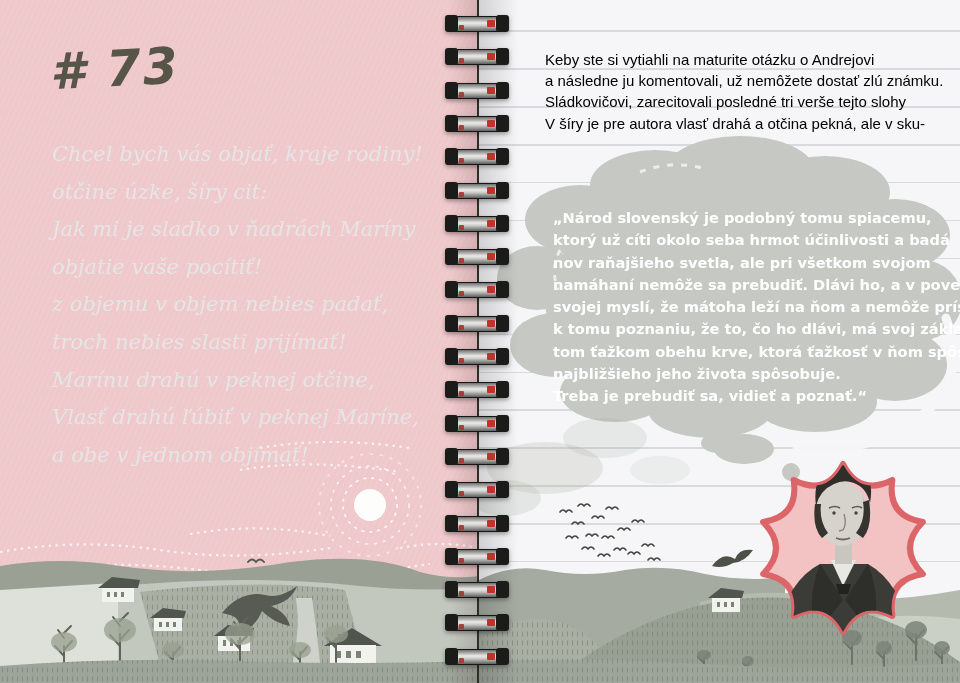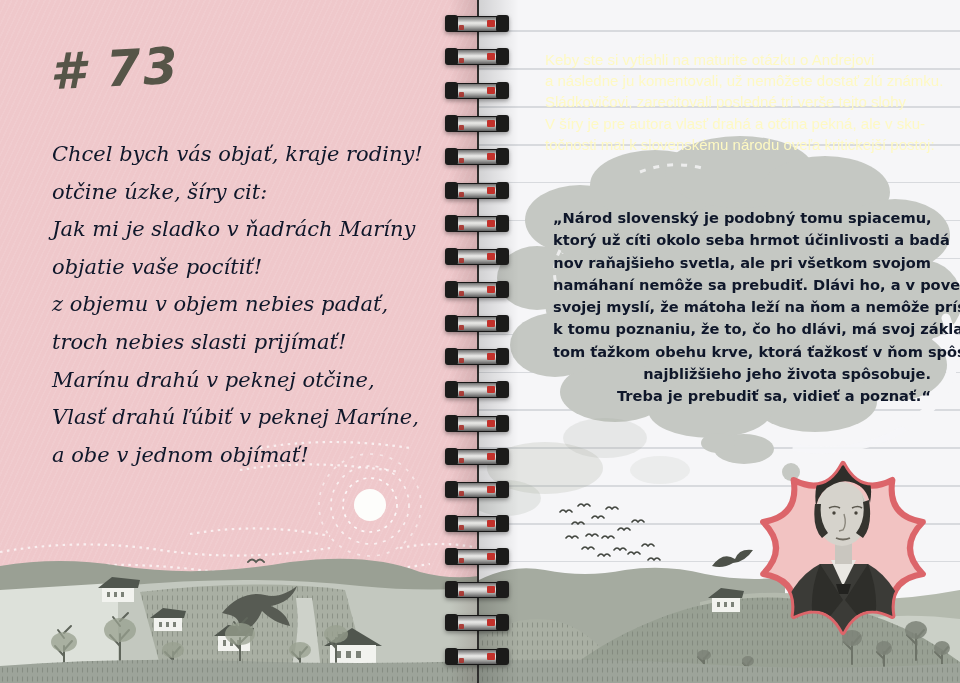--- a/index.html
+++ b/index.html
@@ -18,29 +18,29 @@
   .shadow-left{position:absolute;left:449px;top:0;width:30px;height:683px;
     background:linear-gradient(90deg,rgba(0,0,0,0),rgba(60,30,30,.16));}
   .shadow-right{position:absolute;left:479px;top:0;width:40px;height:683px;
     background:linear-gradient(90deg,rgba(0,0,0,.15),rgba(0,0,0,0));}
   .gutter-line{position:absolute;left:477px;top:0;width:2px;height:683px;background:#2e2d2c;}
 
   
   .issue-label{position:absolute;left:50px;top:40px;color:#565548;
     font-family:"DejaVu Sans",sans-serif;font-weight:800;font-style:italic;
     font-size:50px;letter-spacing:2px;transform:rotate(-3deg);}
-  .poem{position:absolute;left:52px;top:136px;width:400px;color:#0f172a;
+  .poem{position:absolute;left:52px;top:136px;width:400px;color:#e5e5e5;
     font-family:"DejaVu Serif",serif;font-style:italic;font-size:21px;}
   .poem .poem-line{line-height:37.6px;white-space:nowrap;}
 
   
-  .intro{position:absolute;left:545px;top:49px;width:385px;color:#fef9c3;
+  .intro{position:absolute;left:545px;top:49px;width:385px;color:#000000;
     font-size:15px;}
   .intro .intro-line{line-height:21.2px;white-space:nowrap;}
-  .quote{position:absolute;left:553px;top:207px;width:378px;text-align:right;color:#0f172a;
+  .quote{position:absolute;left:553px;top:207px;width:378px;text-align:left;color:#ffffff;
     font-family:"DejaVu Sans",sans-serif;font-weight:700;font-size:14.6px;}
   .quote .quote-line{line-height:22.3px;white-space:nowrap;}
 
   
   svg.art{position:absolute;left:0;top:0;width:960px;height:683px;}
 
   
   .binding{position:absolute;left:0;top:0;width:0;height:0;}
   .coil{position:absolute;left:445px;width:64px;height:17px;filter:drop-shadow(0 2px 2px rgba(0,0,0,.35));}
   .coil-bar{position:absolute;left:8px;right:8px;top:1px;height:14px;border:1px solid #171717;border-radius:2px;
@@ -284,21 +284,20 @@
       <div class="poem-line">Marínu drahú v peknej otčine,</div>
       <div class="poem-line">Vlasť drahú ľúbiť v peknej Maríne,</div>
       <div class="poem-line">a obe v jednom objímať!</div>
     </div>
 
   <div class="intro">
       <div class="intro-line">Keby ste si vytiahli na maturite otázku o Andrejovi</div>
       <div class="intro-line">a následne ju komentovali, už nemôžete dostať zlú známku.</div>
       <div class="intro-line">Sládkovičovi, zarecitovali posledné tri verše tejto slohy</div>
       <div class="intro-line">V šíry je pre autora vlasť drahá a otčina pekná, ale v sku-</div>
-      <div class="intro-line">točnosti mal k slovenskému národu oveľa kritickejší postoj:</div>
     </div>
 
   <div class="quote">
       <div class="quote-line">„Národ slovenský je podobný tomu spiacemu,</div>
       <div class="quote-line">ktorý už cíti okolo seba hrmot účinlivosti a badá</div>
       <div class="quote-line">nov raňajšieho svetla, ale pri všetkom svojom</div>
       <div class="quote-line">namáhaní nemôže sa prebudiť. Dlávi ho, a v povere</div>
       <div class="quote-line">svojej myslí, že mátoha leží na ňom a nemôže prísť</div>
       <div class="quote-line">k tomu poznaniu, že to, čo ho dlávi, má svoj základ na</div>
       <div class="quote-line">tom ťažkom obehu krve, ktorá ťažkosť v ňom spôsob</div>

